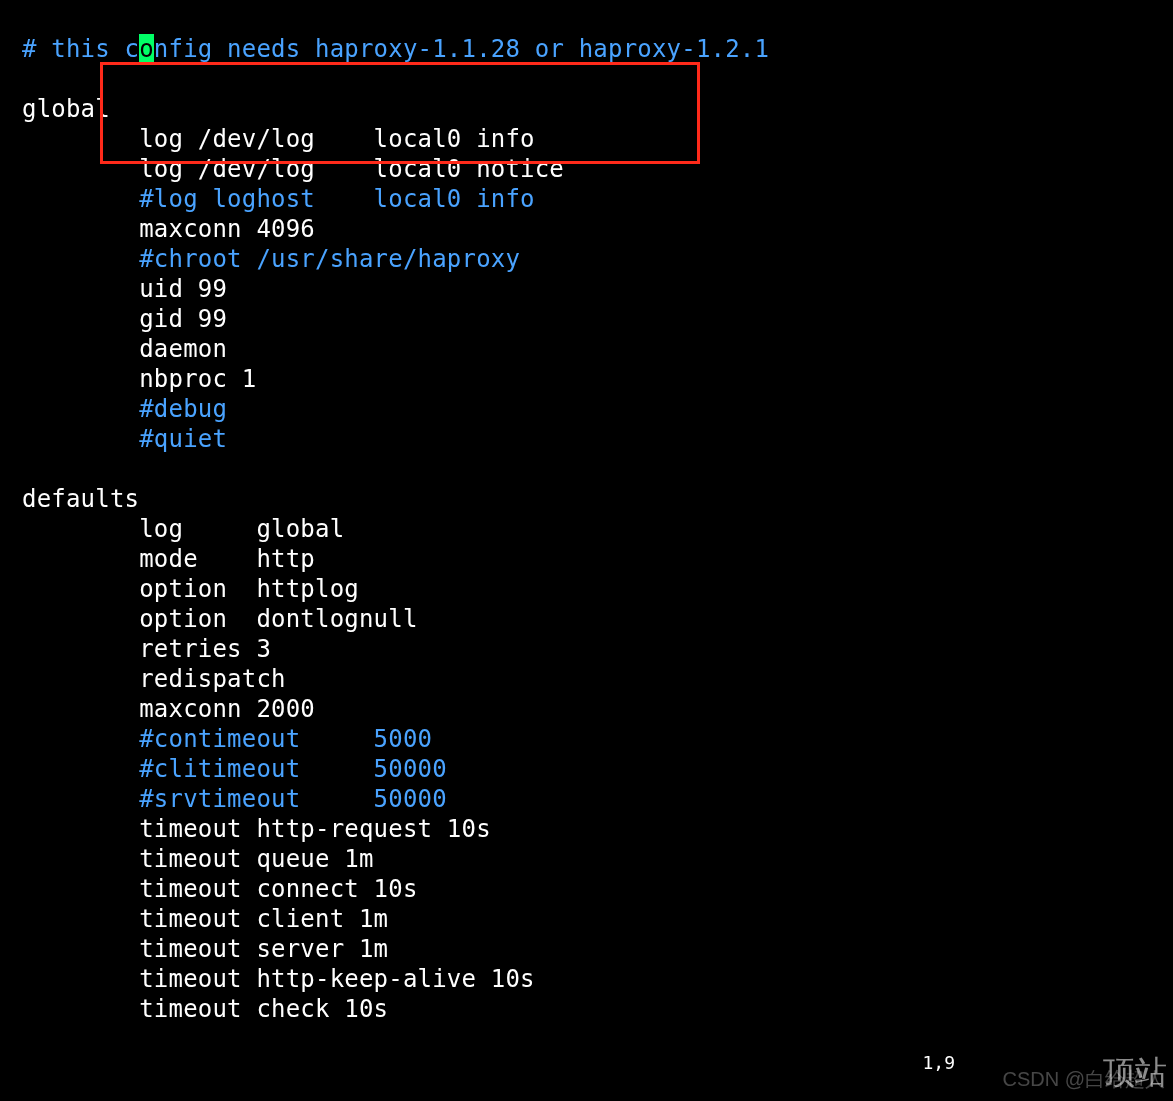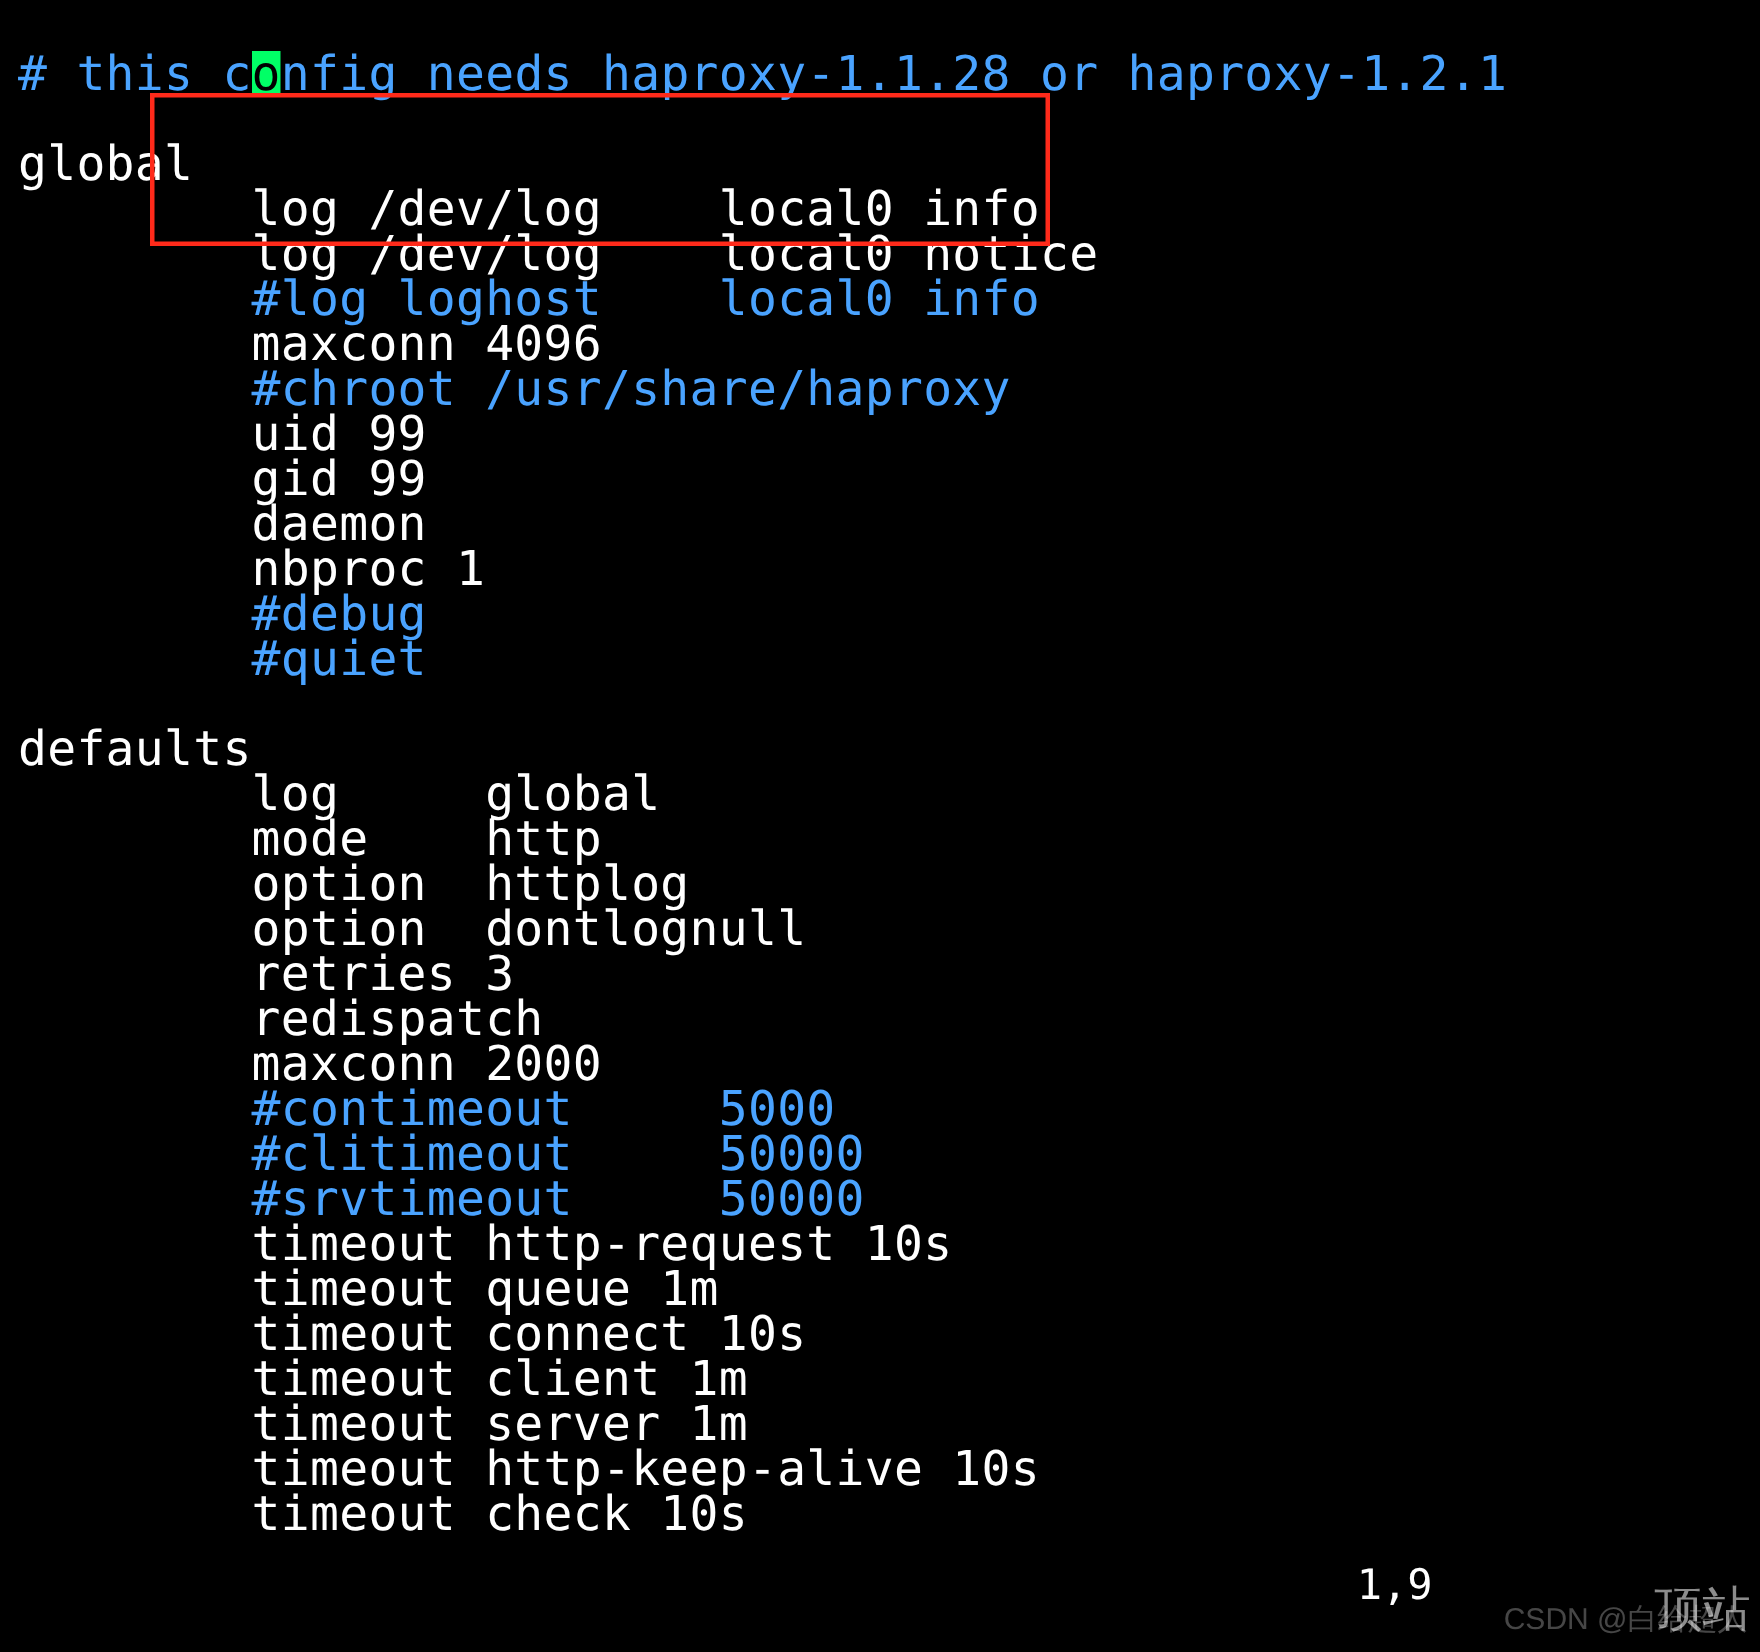--- a/index.html
+++ b/index.html
@@ -1,22 +1,22 @@
 <!DOCTYPE html>
 <html><head>
 <meta charset="utf-8">
 <style>
   html,body{margin:0;padding:0;background:#000;width:1173px;height:1101px;overflow:hidden;}
   .terminal{
     font-family:"DejaVu Sans Mono","Liberation Mono","Consolas",monospace;
-    font-size:32px;
+    font-size:24px;
     line-height:30px;
     color:#fff;
     white-space:pre;
-    padding:4px 12px;
+    padding:4px 22px;
     position:relative;
     letter-spacing:0.2px;
   }
   .blue{color:#4aa3ff;}
   .cursor{
     background:#00ff66;
     color:#000;
     display:inline-block;
   }
   .highlight-box{
@@ -26,21 +26,21 @@
     top:62px;
     width:594px;
     height:96px;
     pointer-events:none;
   }
   .status{
     position:absolute;
     bottom:28px;
     right:218px;
     font-family:"DejaVu Sans Mono",monospace;
-    font-size:28px;
+    font-size:18px;
     color:#fff;
     margin-top:12px;
   }
   .watermark{
     position:absolute;
     bottom:8px;
     right:8px;
     font-family:sans-serif;
     font-size:20px;
     color:rgba(200,200,200,0.35);

